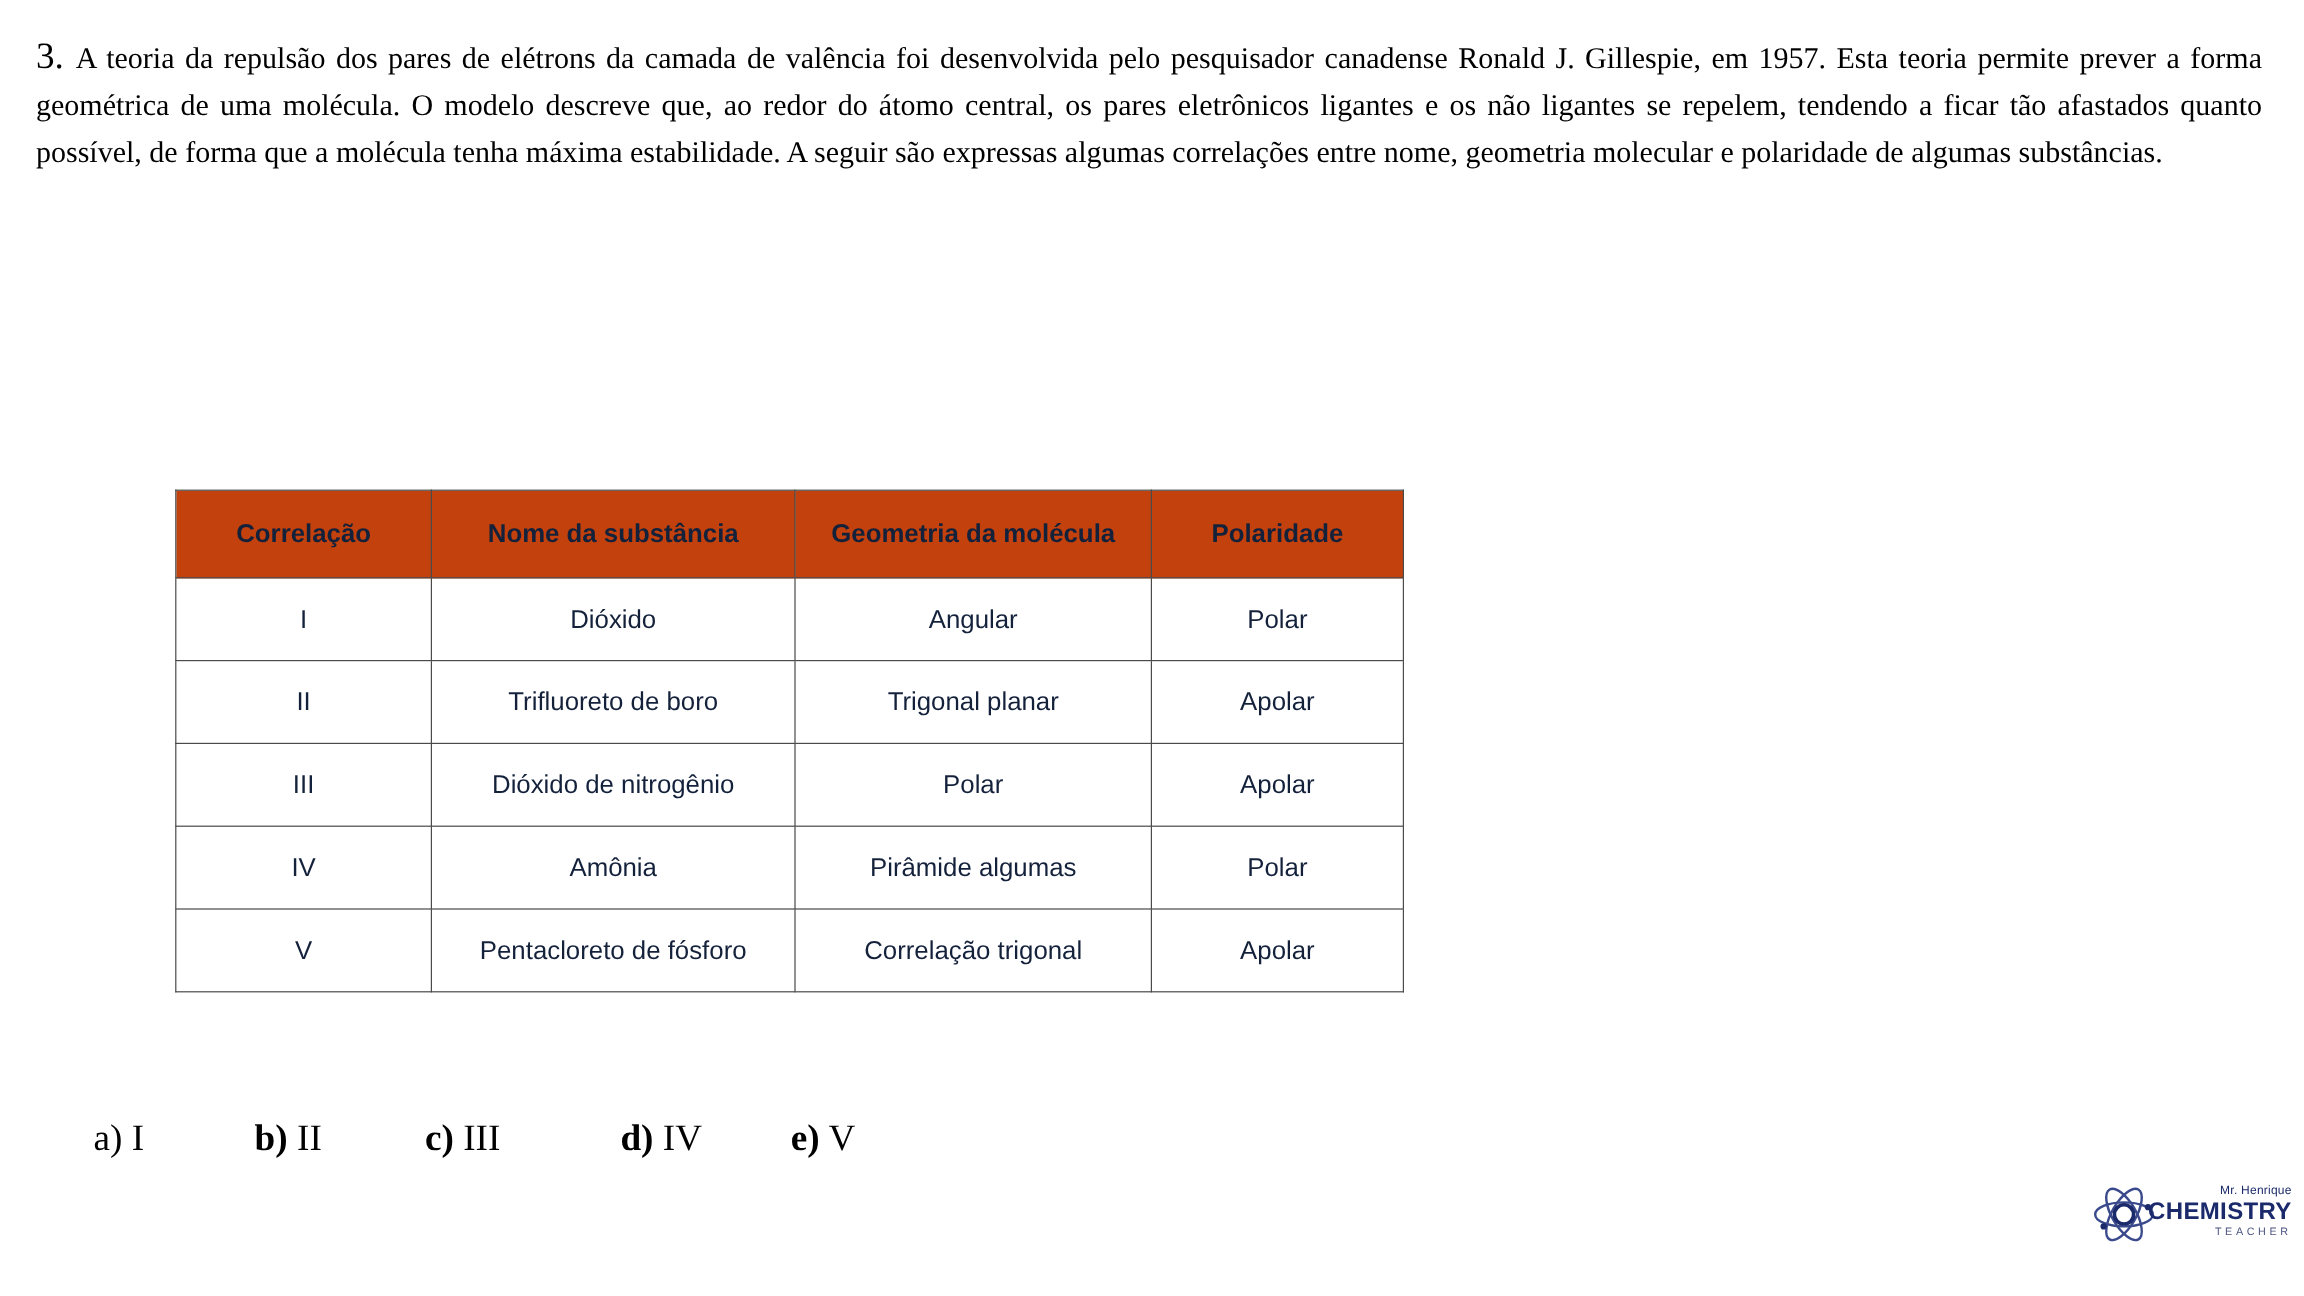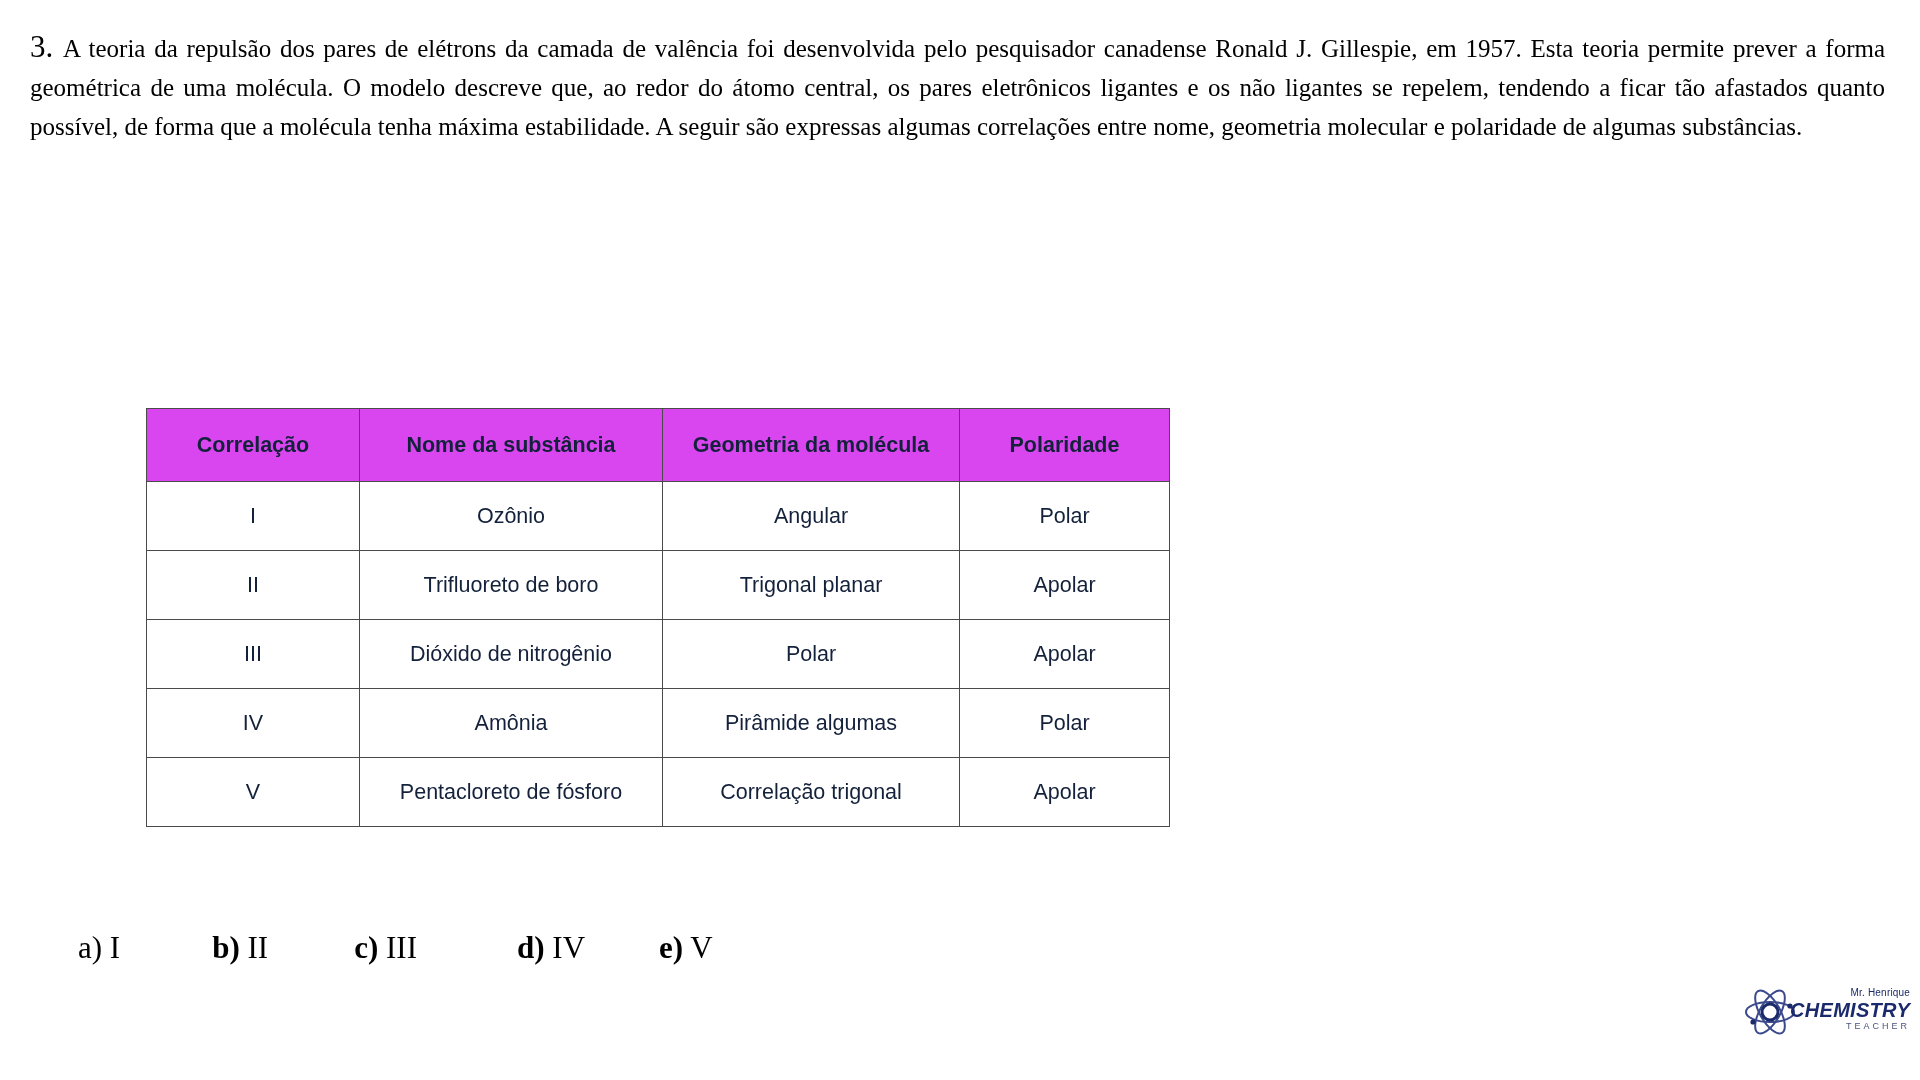--- a/index.html
+++ b/index.html
@@ -61,21 +61,21 @@
   table.corr th,
   table.corr td {
     border: 1px solid #4a4a4a;
     text-align: center;
     vertical-align: middle;
     font-size: 21.5px;
     line-height: 1.25;
     padding: 5px 4px;
   }
   table.corr thead th {
-    background: #d946ef;
+    background: #c2410c;
     font-weight: bold;
     height: 62px;
   }
   table.corr tbody td {
     height: 58px;
     font-weight: normal;
   }
   .col-corr  { width: 213px; }
   .col-nome  { width: 303px; }
   .col-geom  { width: 297px; }
@@ -136,21 +136,20 @@
     color: #1b2a6b;
     letter-spacing: .2px;
     margin-bottom: 2px;
     margin-left: 22px;
   }
   .logo-main {
     font-size: 20px;
     font-weight: bold;
     color: #1b2a6b;
     letter-spacing: .3px;
-    font-style: italic;
   }
   .logo-sub {
     font-size: 9px;
     color: #4b5480;
     letter-spacing: 3px;
     margin-left: 40px;
     margin-top: 2px;
   }
 </style>
 </head>
@@ -176,21 +175,21 @@
         <tr>
           <th>Correlação</th>
           <th>Nome da substância</th>
           <th>Geometria da molécula</th>
           <th>Polaridade</th>
         </tr>
       </thead>
       <tbody>
         <tr>
           <td>I</td>
-          <td>Ozônio</td>
+          <td>Dióxido</td>
           <td>Angular</td>
           <td>Polar</td>
         </tr>
         <tr>
           <td>II</td>
           <td>Trifluoreto de boro</td>
           <td>Trigonal planar</td>
           <td>Apolar</td>
         </tr>
         <tr>

